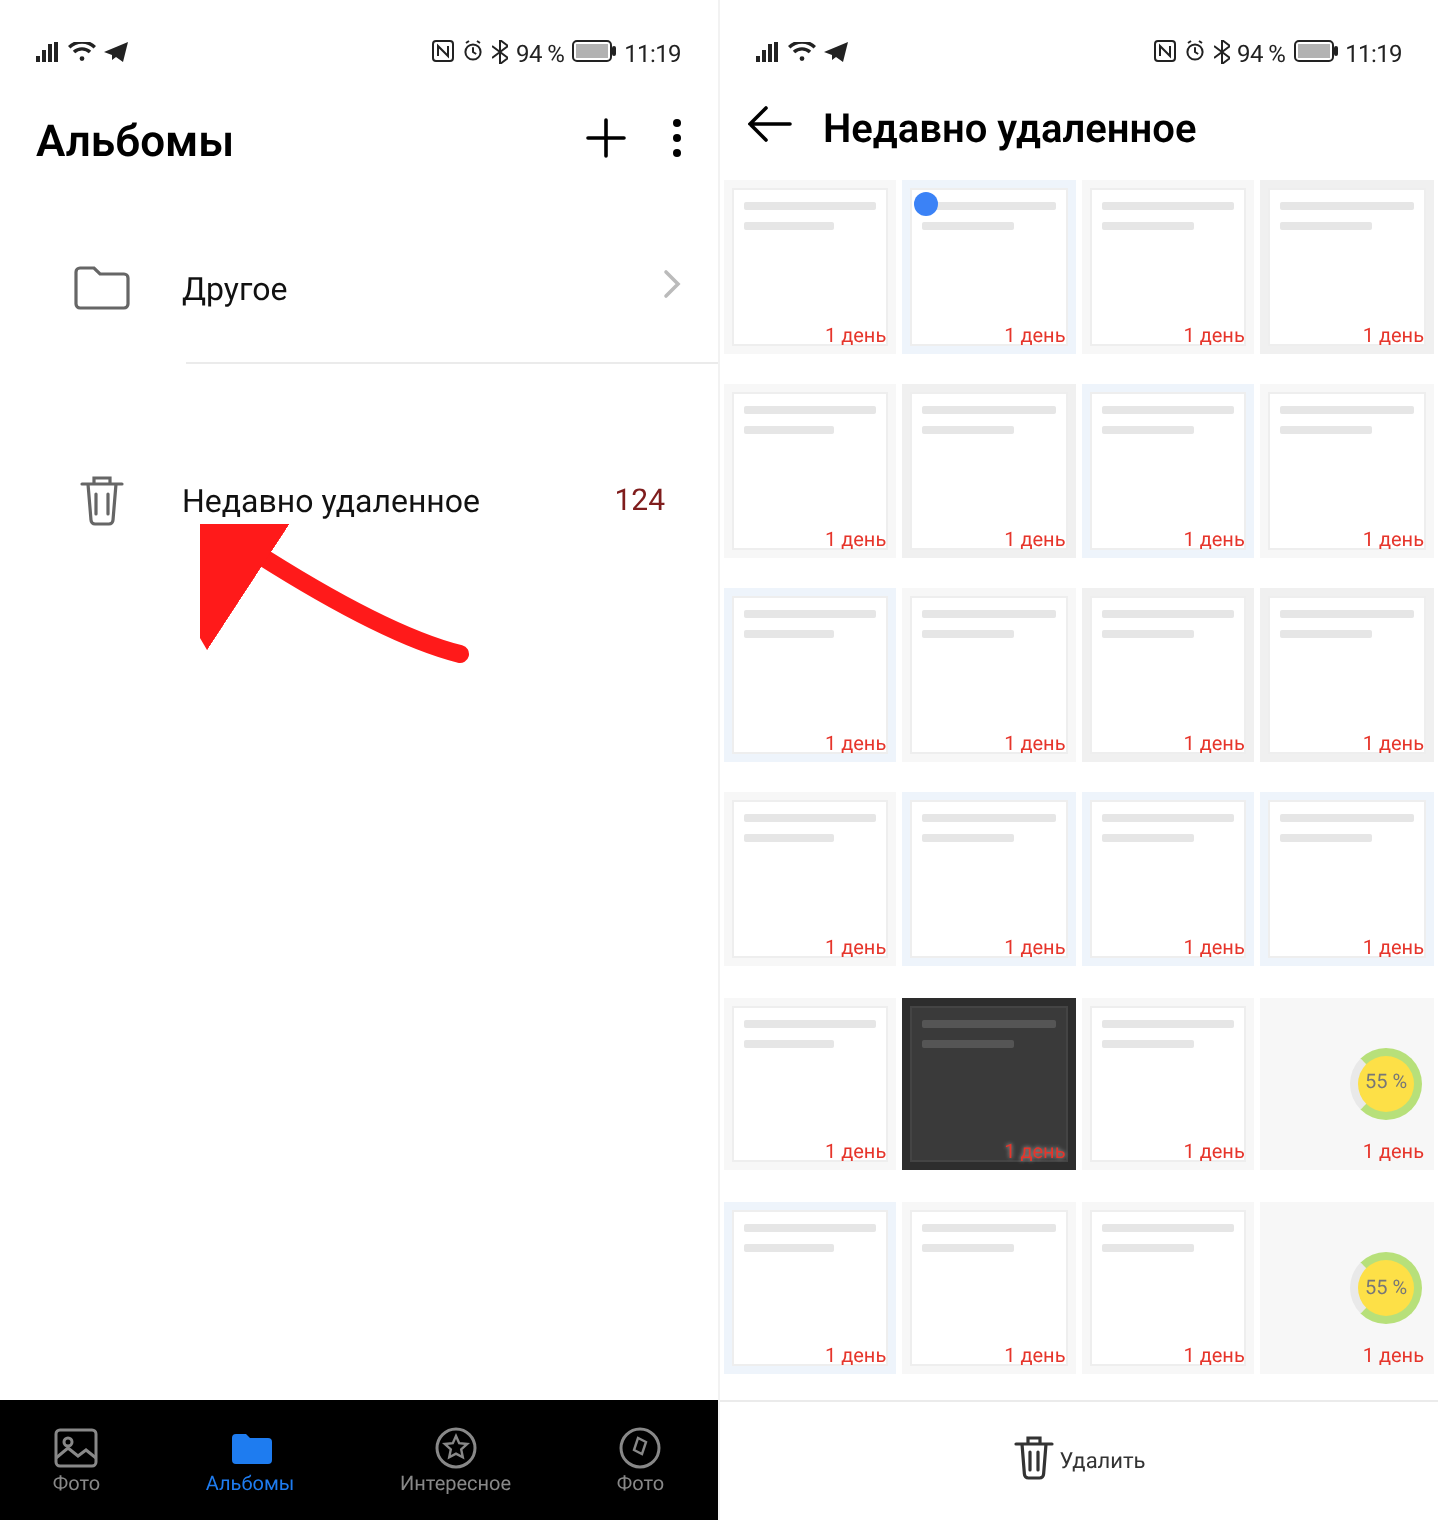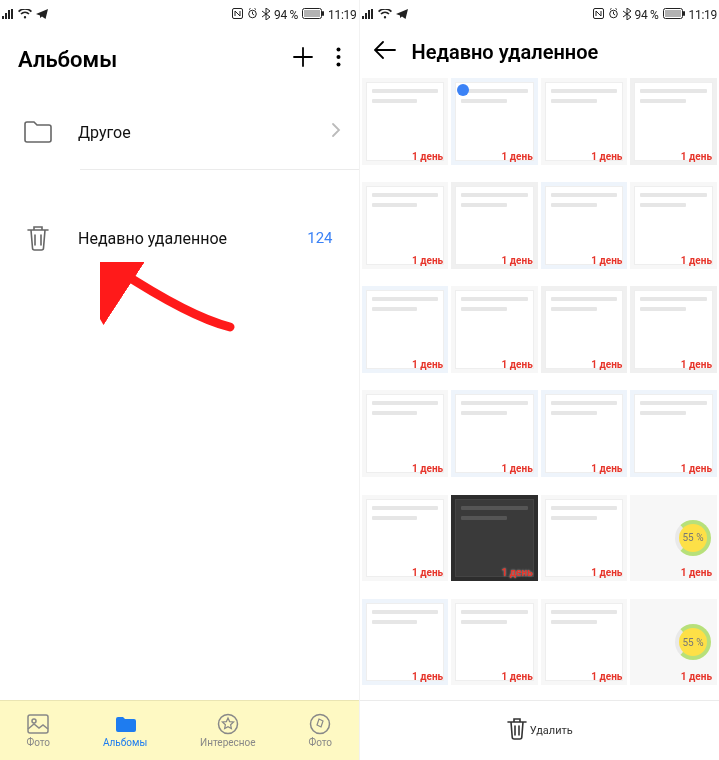--- a/index.html
+++ b/index.html
@@ -19,69 +19,71 @@
     position: relative;
     background: #fff;
   }
   .screen-left { border-right: 1px solid rgba(0,0,0,0.05); }
   
   .status-bar {
     height: 30px;
     display: flex;
     align-items: center;
     justify-content: space-between;
-    padding: 0 2px;
+    padding: 0 18px;
     font-size: 12px;
     color: #222;
+    margin-top: 12px;
   }
   .status-left, .status-right { display: flex; align-items: center; gap: 4px; }
   .status-right { font-size: 12px; letter-spacing: -0.3px; }
   
   .header-albums {
     display: flex;
     align-items: center;
     justify-content: space-between;
     padding: 16px 18px 22px 18px;
   }
   .header-albums h1 { font-size: 22px; font-weight: 600; color: #000; }
   .header-actions { display: flex; align-items: center; gap: 22px; }
   .plus-icon, .more-icon { color: #000; }
   
   .album-item {
     display: flex;
     align-items: center;
     padding: 18px 18px 18px 18px;
     gap: 20px;
     position: relative;
+    margin-left: 13px;
   }
   .album-item.sep::after {
     content: "";
     position: absolute;
     left: 80px; right: 0; bottom: 0;
     height: 1px;
     background: rgba(0,0,0,0.08);
   }
   .album-icon-box {
     width: 40px; height: 40px;
     display: flex; align-items: center; justify-content: center;
     color: #555;
   }
   .album-label { flex: 1; font-size: 16px; color: #111; }
-  .album-meta { color: #3b82f6; font-size: 15px; margin-right: 8px; }
+  .album-meta { color: #7f1d1d; font-size: 15px; margin-right: 8px; }
   .chevron { color: #bbb; }
   .spacer { height: 30px; }
   
   .bottom-nav {
     margin-top: auto;
     height: 60px;
     border-top: 1px solid rgba(0,0,0,0.08);
     display: flex;
     justify-content: space-around;
     align-items: center;
-    background: #fef9c3;
+    background: #000000;
   }
   .nav-item {
     display: flex;
     flex-direction: column;
     align-items: center;
     gap: 2px;
     color: #888;
     font-size: 10px;
   }
   .nav-item.active { color: #1e7cf0; }
@@ -147,21 +149,21 @@
     border:4px solid #b7e07a; border-left-color:#e9e9e9;
     display:flex; align-items:center; justify-content:center;
     font-size:10px; color:#777; background:#fde047;
   }
   .thumb .overlay-label {
     position: absolute;
     bottom: 3px;
     right: 5px;
     color: #e6352b;
     font-size: 10px;
-    font-weight: 700;
+    font-weight: 400;
     text-shadow: 0 0 2px rgba(255,255,255,0.6);
   }
   
   .bottom-bar-right {
     margin-top: auto;
     height: 60px;
     border-top: 1px solid rgba(0,0,0,0.08);
     display: flex;
     align-items: center;
     justify-content: center;

